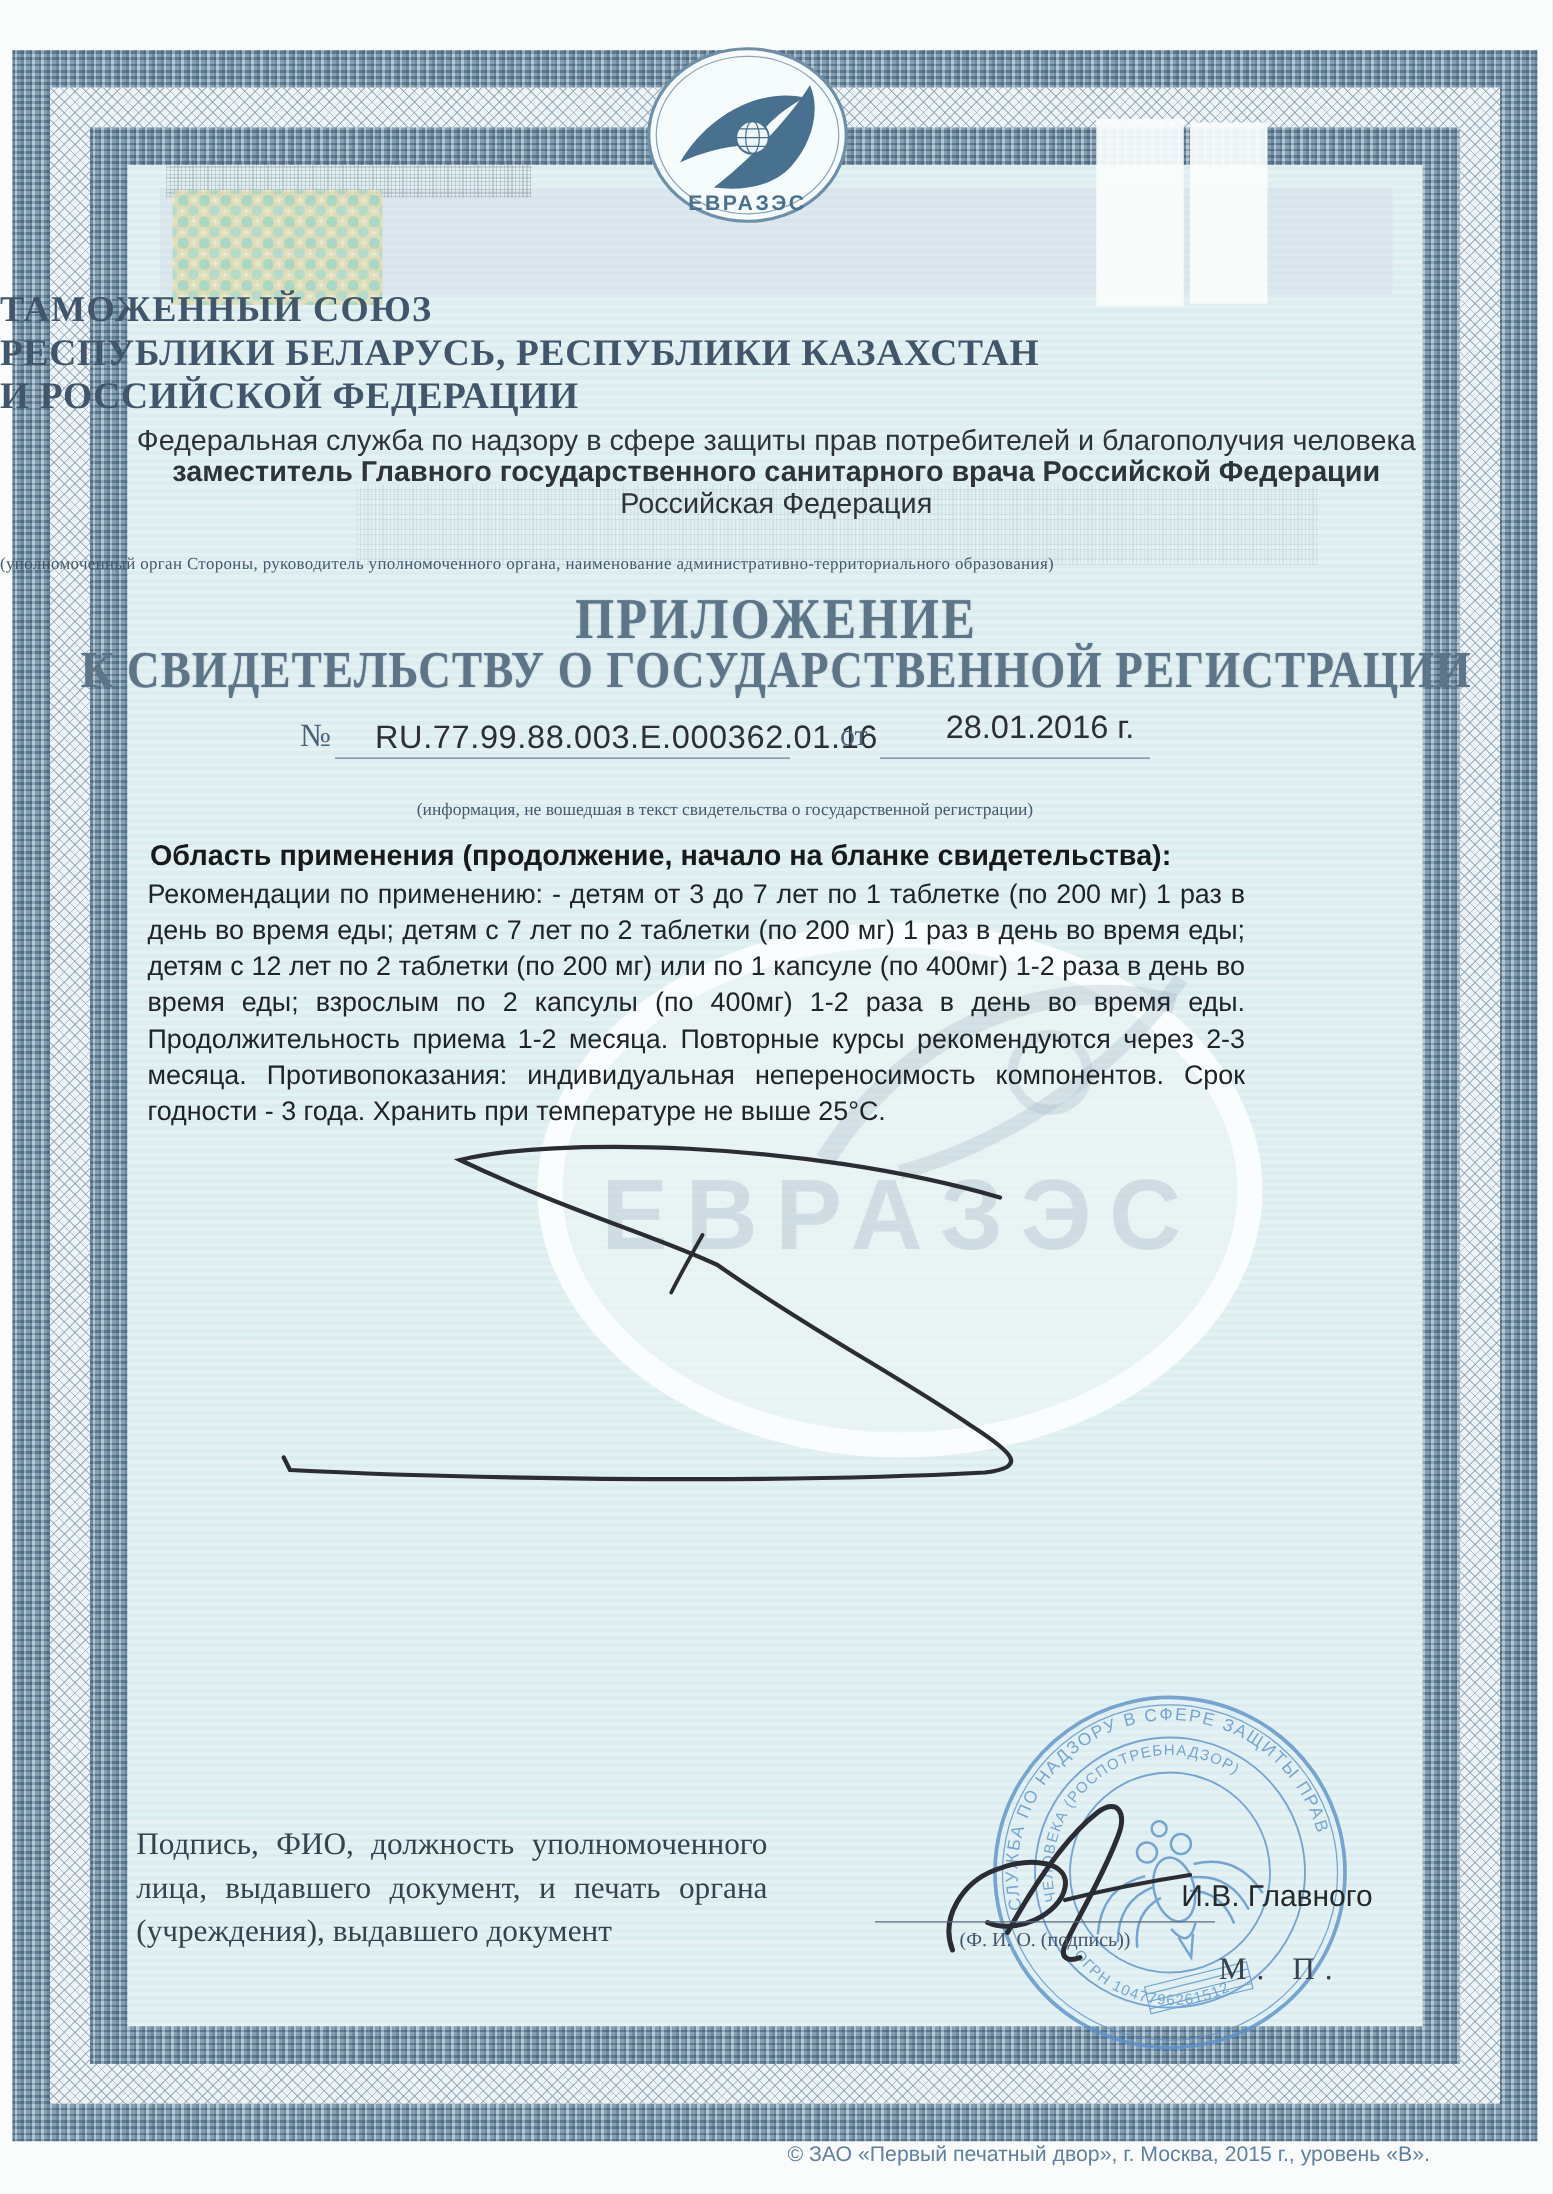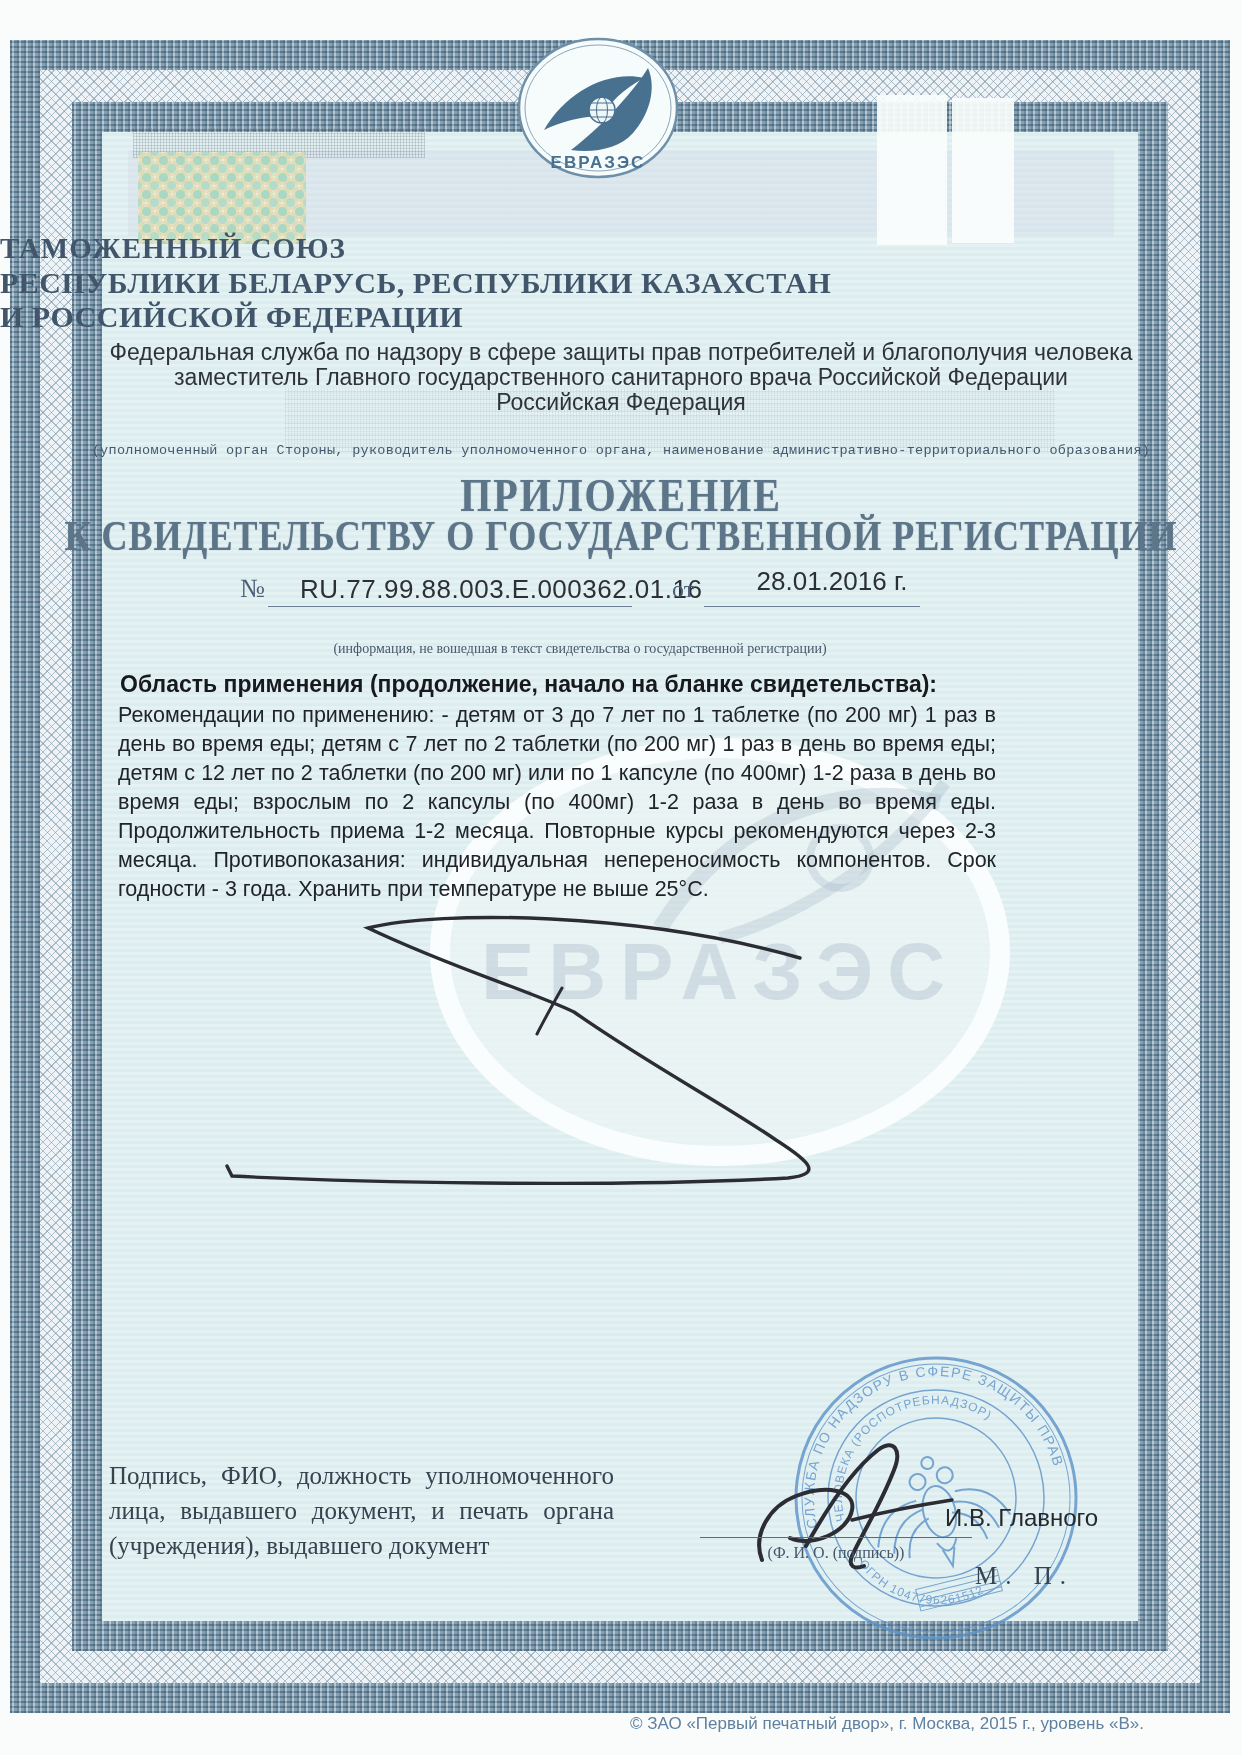--- a/index.html
+++ b/index.html
@@ -42,23 +42,23 @@
   
   .logo{position:absolute;left:516px;top:36px;z-index:3;}
   
   .hdr{position:absolute;left:0;width:1242px;text-align:left;z-index:3;color:#42566b;
        font-family:"Liberation Serif",serif;font-weight:bold;}
   .hdr1{top:232px;font-size:29px;letter-spacing:1px;}
   .hdr2{top:266px;font-size:30px;letter-spacing:.5px;}
   .hdr3{top:300px;font-size:30px;letter-spacing:.5px;}
   .agency{position:absolute;left:0;width:1242px;text-align:center;z-index:3;color:#2e3338;
           font-size:23px;}
-  .ag1{top:339px;} .ag2{top:364px;} .ag3{top:389px;}
-  .auth-note{position:absolute;left:0;width:1242px;top:443px;text-align:center;z-index:3;
-    font-family:Liberation Mono, monospace;font-size:13.5px;color:#44586c;letter-spacing:.3px;}
+  .ag1{top:339px;} .ag2{top:364px;font-weight:bold;} .ag3{top:389px;}
+  .auth-note{position:absolute;left:0;width:1242px;top:443px;text-align:left;z-index:3;
+    font-family:Liberation Serif, serif;font-size:13.5px;color:#44586c;letter-spacing:.3px;}
   .title1{position:absolute;left:0;width:1242px;top:468px;text-align:center;z-index:3;
     font-family:"Liberation Serif",serif;font-weight:bold;font-size:40px;letter-spacing:2px;
     color:#5d7588;transform:scaleY(1.15);transform-origin:top;text-shadow:0 0 1px rgba(80,100,120,.55);}
   .title2{position:absolute;left:0;width:1242px;top:512px;text-align:center;z-index:3;
     font-family:"Liberation Serif",serif;font-weight:bold;font-size:36px;letter-spacing:1px;
     color:#5d7588;transform:scaleY(1.15);transform-origin:top;text-shadow:0 0 1px rgba(80,100,120,.55);}
   .reg-sign{position:absolute;left:240px;top:574px;z-index:3;font-family:"Liberation Serif",serif;
     font-size:26px;color:#4c6077;}
   .reg-number{position:absolute;left:300px;top:574px;width:336px;text-align:center;z-index:3;
     font-size:26px;color:#2c3034;letter-spacing:.5px;}

